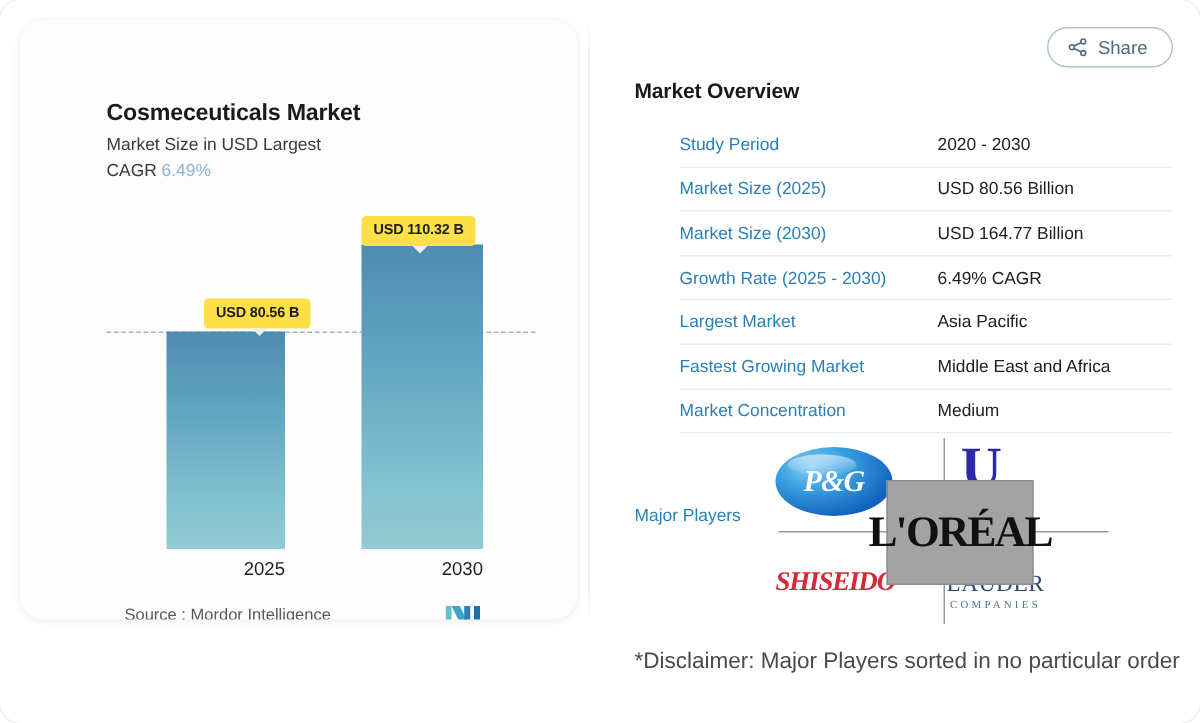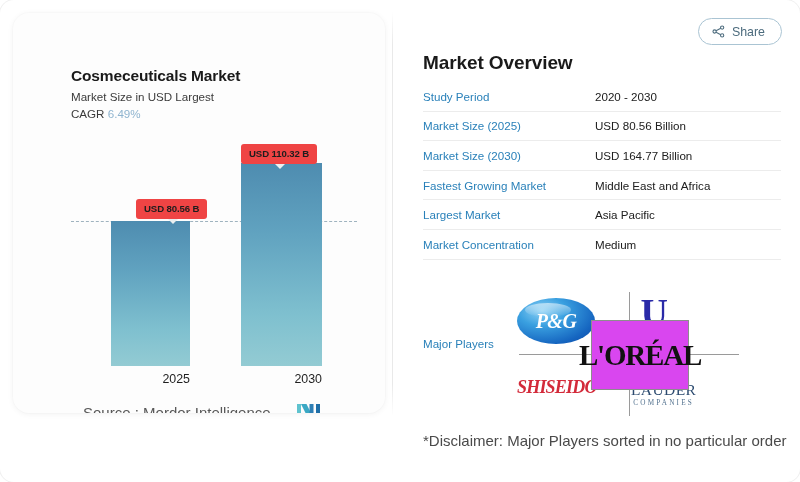--- a/index.html
+++ b/index.html
@@ -53,21 +53,21 @@
   }
   .bar{
     position:absolute;
     background:linear-gradient(180deg,#4e8cb0 0%,#61a3c0 35%,#7fc0cf 75%,#93cbd3 100%);
   }
   .bar-2025{ left:98px; top:208px; width:79px; height:145px; }
   .bar-2030{ left:228px; top:150px; width:81px; height:203px; }
 
   .tip{
     position:absolute;
-    background:#ef4444;
+    background:#fde047;
     border-radius:3px;
     font-size:9.6px;font-weight:bold;color:#1d1d1d;
     padding:4px 8px 5px;
     white-space:nowrap;
     letter-spacing:-0.1px;
   }
   .tip:after{
     content:"";position:absolute;
     left:50%;margin-left:-4px;bottom:-5px;
     border-left:5px solid transparent;
@@ -79,21 +79,21 @@
 
   .xlabel{
     position:absolute;top:359px;
     font-size:12.4px;color:#1f1f1f;text-align:right;
   }
   .xlabel-2025{ left:98px; width:79px; }
   .xlabel-2030{ left:228px; width:81px; }
 
   .source{
     position:absolute;left:70px;top:391px;
-    font-size:15px;color:#585858;white-space:nowrap;
+    font-size:11px;color:#585858;white-space:nowrap;
   }
   .mi-logo{
     position:absolute;left:284px;top:389px;
     width:24px;height:15px;
   }
 
   
   .vdiv{
     position:absolute;left:392px;top:12px;
     width:1px;height:404px;
@@ -110,31 +110,32 @@
     background:#fff;
     color:#4c6b7d;
     font-size:12.4px;
     cursor:pointer;
     box-sizing:border-box;
   }
   .share-btn svg{display:block;}
 
   .overview-title{
     position:absolute;left:423px;top:52px;
-    font-size:19px;font-weight:bold;color:#1a1a1a;
+    font-size:14px;font-weight:bold;color:#1a1a1a;
     letter-spacing:-0.1px;
   }
 
   .table{
     position:absolute;left:423px;top:82px;width:358px;
   }
   .row{
     display:flex;align-items:center;
     height:28.6px;
     border-bottom:1px solid #ececec;
+    margin-left:30px;
   }
   .row.last{border-bottom:1px solid #ececec;}
   .row .k{
     width:172px;flex:0 0 172px;
     font-size:11.6px;color:#2980b9;
     white-space:nowrap;
   }
   .row .v{
     font-size:11.6px;color:#202020;
     white-space:nowrap;
@@ -199,21 +200,21 @@
   
   .el{display:flex;flex-direction:column;align-items:center;color:#2b4a6f;line-height:1.02;}
   .el .l1{font-family:"Liberation Serif",serif;font-size:14.5px;letter-spacing:0.4px;}
   .el .l2{font-family:"Liberation Serif",serif;font-size:15.5px;letter-spacing:0.4px;}
   .el .l3{font-family:"Liberation Serif",serif;font-size:7.2px;letter-spacing:2.2px;margin-top:2px;color:#53728f;}
 
   
   .loreal{
     position:absolute;left:74px;top:30px;
     width:96px;height:68px;
-    background:#d946ef;
+    background:#a3a3a3;
     border:1px solid #8d8d8d;
     display:flex;align-items:center;justify-content:center;
     z-index:5;
   }
   .loreal span{
     font-family:"Liberation Serif",serif;
     font-size:29px;font-weight:bold;color:#111;
     letter-spacing:-1.2px;line-height:1;
   }
 
@@ -284,26 +285,30 @@
     </div>
     <div class="row">
       <div class="k">Market Size (2025)</div>
       <div class="v">USD 80.56 Billion</div>
     </div>
     <div class="row">
       <div class="k">Market Size (2030)</div>
       <div class="v">USD 164.77 Billion</div>
     </div>
     <div class="row">
+      <div class="k">Growth Rate (2025 - 2030)</div>
+      <div class="v">6.49% CAGR</div>
+    </div>
+    <div class="row">
+      <div class="k">Largest Market</div>
+      <div class="v">Asia Pacific</div>
+    </div>
+    <div class="row">
       <div class="k">Fastest Growing Market</div>
       <div class="v">Middle East and Africa</div>
-    </div>
-    <div class="row">
-      <div class="k">Largest Market</div>
-      <div class="v">Asia Pacific</div>
     </div>
     <div class="row last">
       <div class="k">Market Concentration</div>
       <div class="v">Medium</div>
     </div>
   </div>
 
   <div class="players-label">Major Players</div>
 
   <div class="logos">

